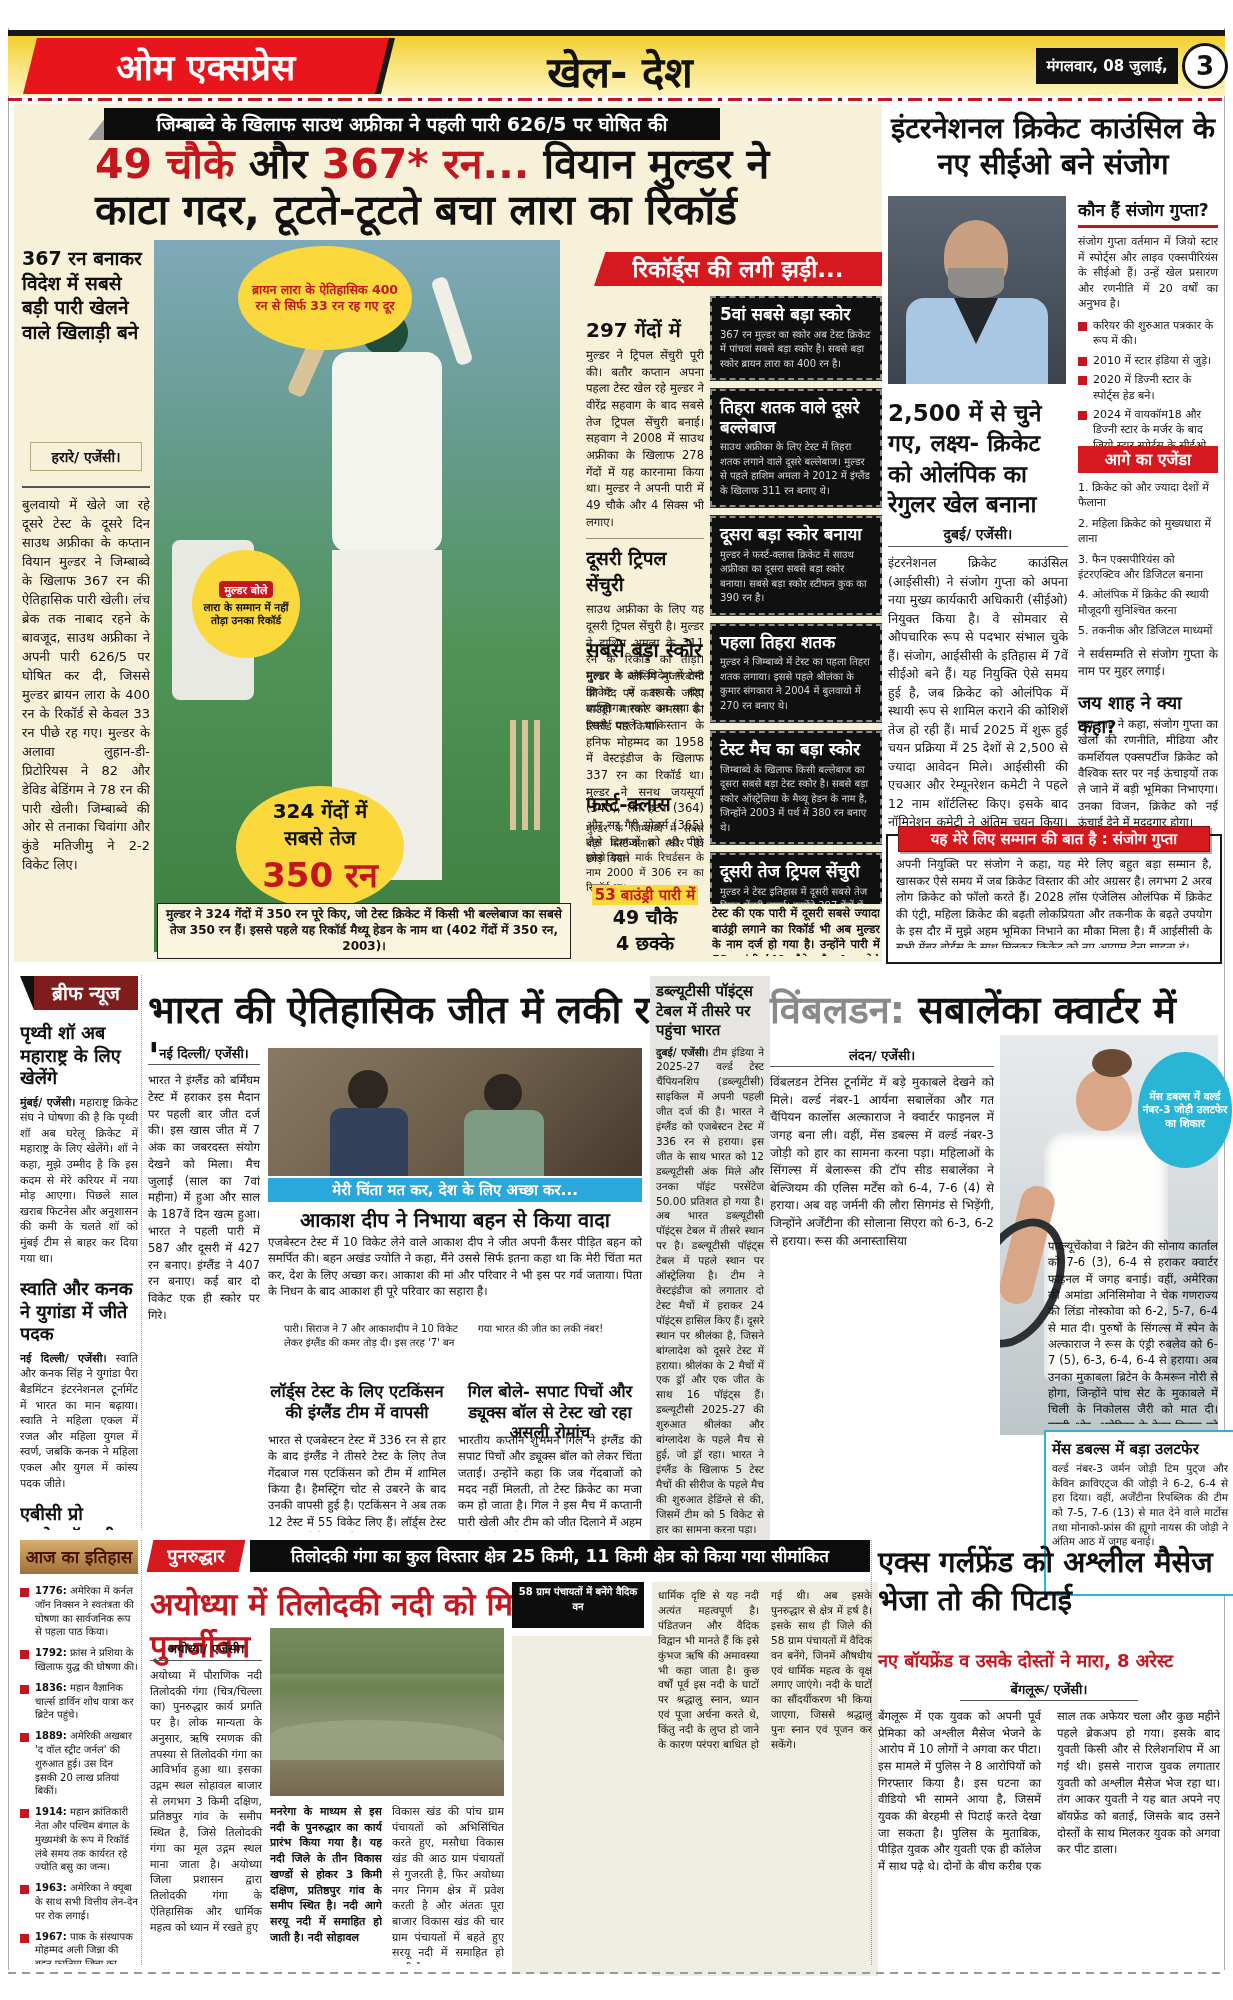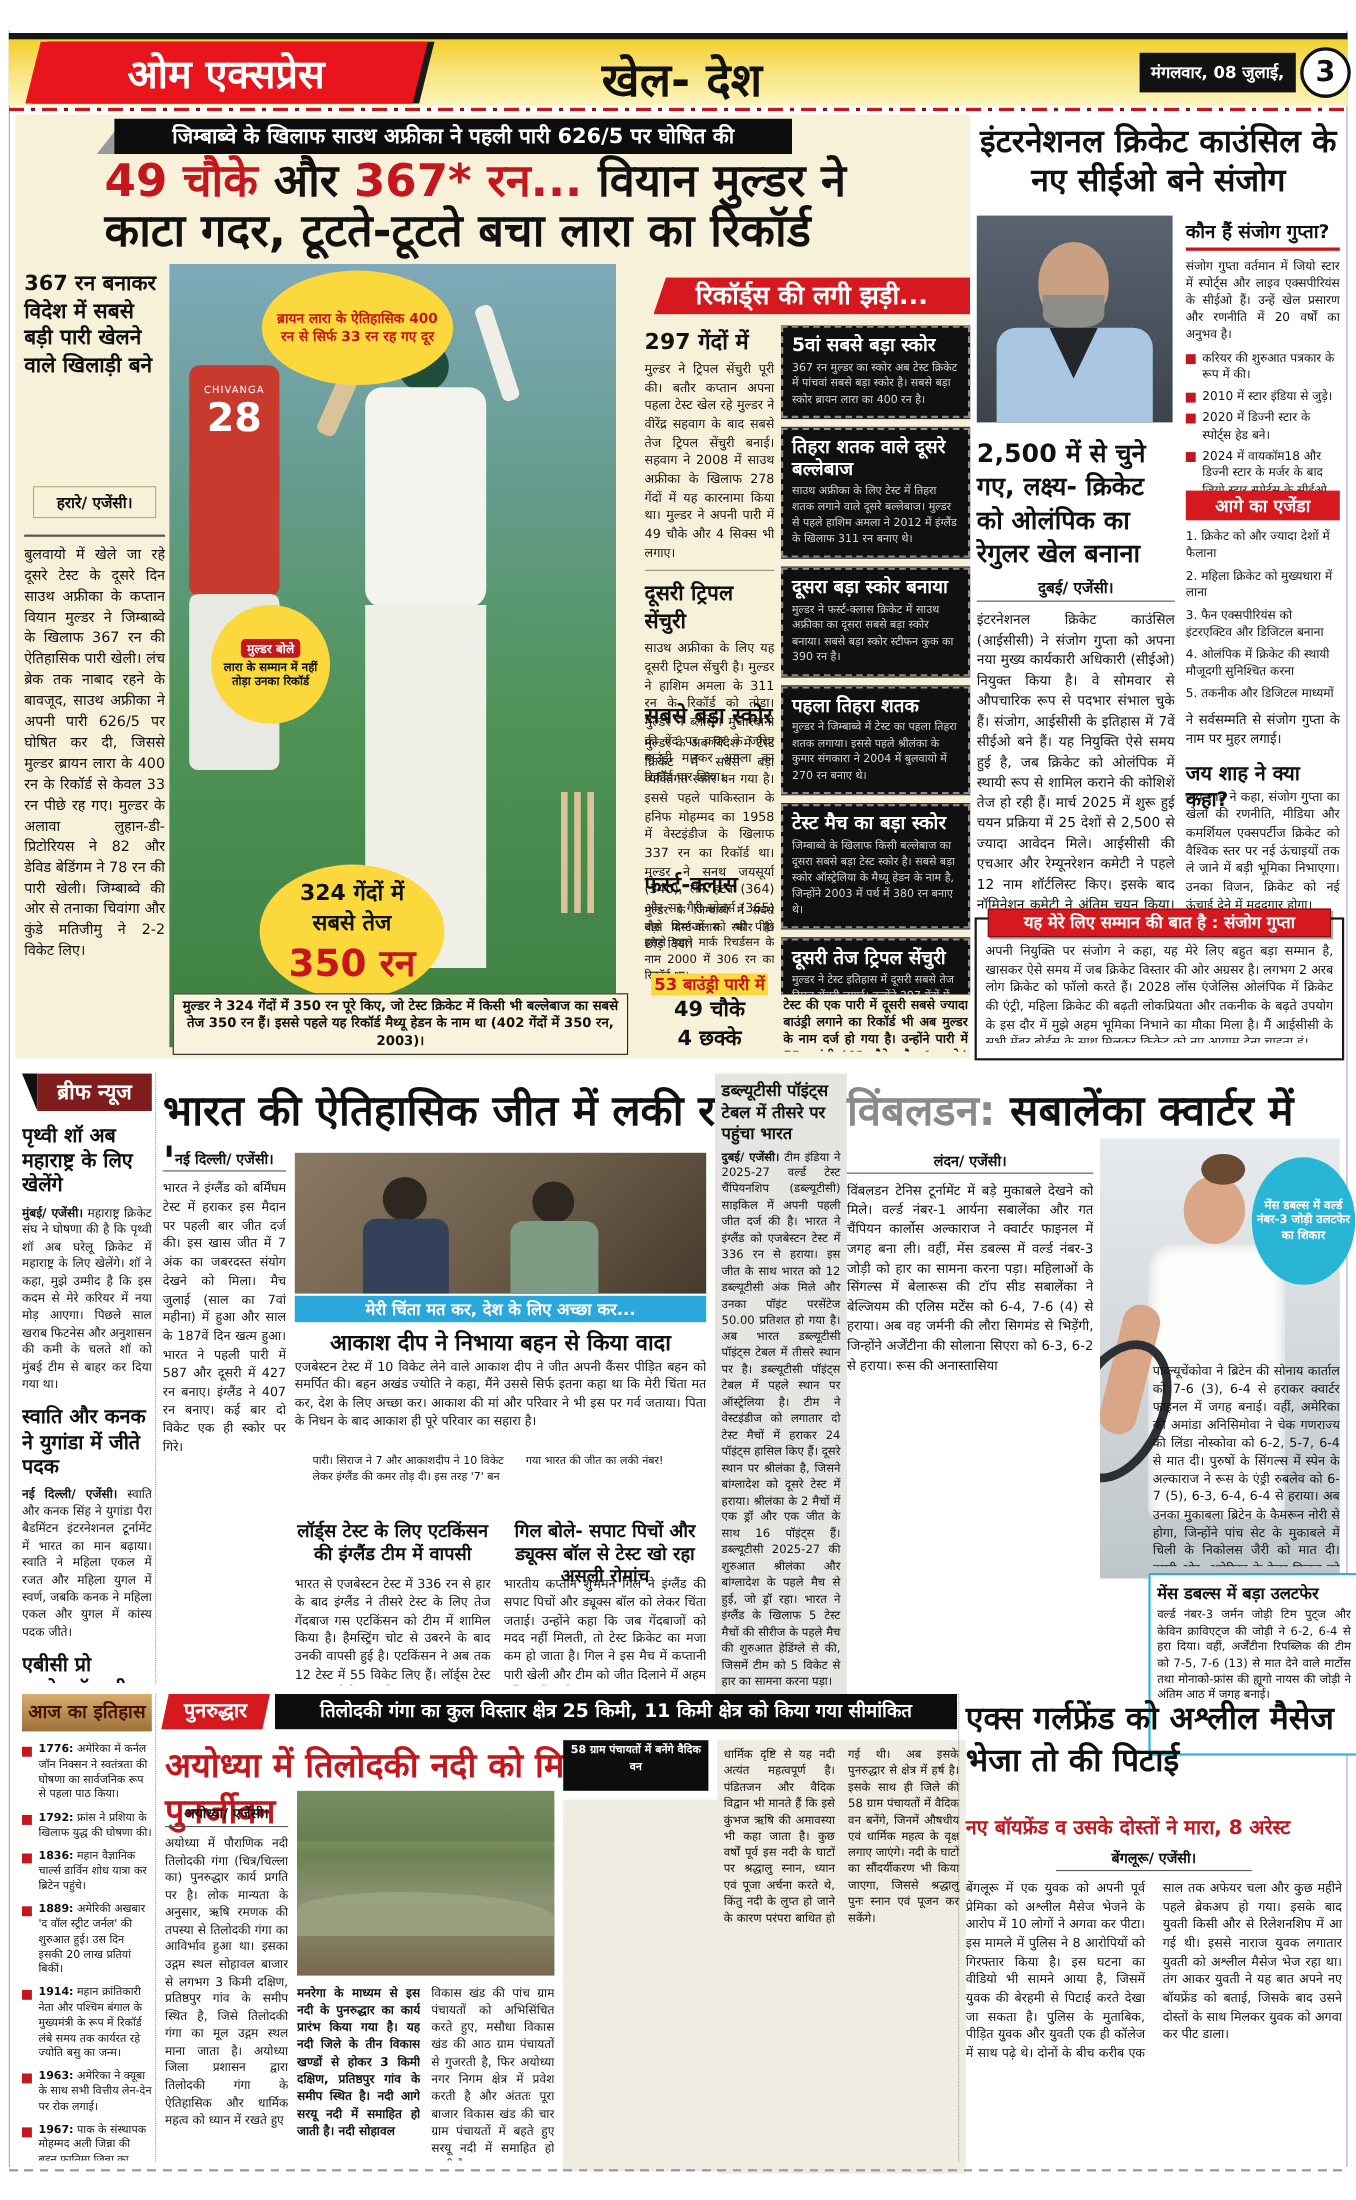--- a/index.html
+++ b/index.html
@@ -89,24 +89,20 @@
     <span class="red">49 चौके</span><span> और </span><span class="red">367* रन...</span><span> वियान मुल्डर ने</span><br>
     <span>काटा गदर, टूटते-टूटते बचा लारा का रिकॉर्ड</span>
   </div>
 
   <div class="abs b" style="left:22px;top:246px;width:128px;font-size:19px;line-height:1.3;">367 रन बनाकर विदेश में सबसे बड़ी पारी खेलने वाले खिलाड़ी बने</div>
   <div class="abs b ctr" style="left:30px;top:442px;width:110px;font-size:14px;border:1px solid #b4a87f;padding:4px 0;">हरारे/ एजेंसी।</div>
   <div class="abs" style="left:22px;top:486px;width:128px;height:2px;background:#555;"></div>
   <div class="abs just ov" style="left:22px;top:496px;width:128px;height:450px;font-size:13px;line-height:1.46;">बुलवायो में खेले जा रहे दूसरे टेस्ट के दूसरे दिन साउथ अफ्रीका के कप्तान वियान मुल्डर ने जिम्बाब्वे के खिलाफ 367 रन की ऐतिहासिक पारी खेली। लंच ब्रेक तक नाबाद रहने के बावजूद, साउथ अफ्रीका ने अपनी पारी 626/5 पर घोषित कर दी, जिससे मुल्डर ब्रायन लारा के 400 रन के रिकॉर्ड से केवल 33 रन पीछे रह गए। मुल्डर के अलावा लुहान-डी-प्रिटोरियस ने 82 और डेविड बेडिंगम ने 78 रन की पारी खेली। जिम्बाब्वे की ओर से तनाका चिवांगा और कुंडे मतिजीमु ने 2-2 विकेट लिए।</div>
 
   <div class="abs photo-main ov" style="left:154px;top:240px;width:406px;height:712px;">
-    <div class="abs" style="left:18px;top:92px;width:82px;height:210px;background:#c8392e;border-radius:10px;">
-      <div class="white ctr" style="font-size:9px;letter-spacing:1px;margin-top:18px;">CHIVANGA</div>
-      <div class="white ctr xb" style="font-size:36px;">28</div>
-    </div>
     <div class="abs" style="left:18px;top:300px;width:82px;height:160px;background:#e9e9e4;border-radius:8px;"></div>
     <div class="abs" style="left:208px;top:70px;width:46px;height:46px;background:#1f4d3a;border-radius:50%;"></div>
     <div class="abs" style="left:178px;top:112px;width:110px;height:200px;background:#f4f4ef;border-radius:16px;"></div>
     <div class="abs" style="left:156px;top:40px;width:18px;height:120px;background:#d9c49a;transform:rotate(24deg);border-radius:6px;"></div>
     <div class="abs" style="left:290px;top:36px;width:16px;height:90px;background:#efefe8;transform:rotate(-18deg);border-radius:6px;"></div>
     <div class="abs" style="left:178px;top:310px;width:110px;height:330px;background:#efefe8;"></div>
     <div class="abs" style="left:356px;top:480px;width:6px;height:110px;background:#d9c49a;"></div>
     <div class="abs" style="left:368px;top:480px;width:6px;height:110px;background:#d9c49a;"></div>
     <div class="abs" style="left:380px;top:480px;width:6px;height:110px;background:#d9c49a;"></div>
   </div>
@@ -119,21 +115,21 @@
   </div>
   <div class="abs ycirc" style="left:236px;top:786px;width:168px;height:122px;">
     <span class="xb" style="font-size:20px;">324 गेंदों में</span>
     <span class="xb" style="font-size:20px;text-align:right;">सबसे तेज</span>
     <span class="xb red" style="font-size:34px;">350 रन</span>
   </div>
   <div class="abs capbox b ctr ov" style="left:157px;top:903px;width:400px;height:50px;font-size:12px;line-height:1.35;padding:2px 6px;">मुल्डर ने 324 गेंदों में 350 रन पूरे किए, जो टेस्ट क्रिकेट में किसी भी बल्लेबाज का सबसे तेज 350 रन हैं। इससे पहले यह रिकॉर्ड मैथ्यू हेडन के नाम था (402 गेंदों में 350 रन, 2003)।</div>
 
   <div class="abs recbanner white xb ctr" style="left:594px;top:252px;width:288px;height:34px;line-height:34px;font-size:23px;clip-path:polygon(0 100%,4% 0,100% 0,100% 100%);">रिकॉर्ड्स की लगी झड़ी...</div>
   <div class="abs sect ov" style="left:586px;top:296px;width:118px;height:600px;">
-    <h3 class="xb" style="font-size:20px;">297 गेंदों में</h3>
+    <h3 class="xb" style="font-size:20px;margin-top:20px;">297 गेंदों में</h3>
     <p class="just" style="font-size:11.5px;line-height:1.45;">मुल्डर ने ट्रिपल सेंचुरी पूरी की। बतौर कप्तान अपना पहला टेस्ट खेल रहे मुल्डर ने वीरेंद्र सहवाग के बाद सबसे तेज ट्रिपल सेंचुरी बनाई। सहवाग ने 2008 में साउथ अफ्रीका के खिलाफ 278 गेंदों में यह कारनामा किया था। मुल्डर ने अपनी पारी में 49 चौके और 4 सिक्स भी लगाए।</p>
     <div class="rule"></div>
     <h3 class="xb" style="font-size:19px;">दूसरी ट्रिपल सेंचुरी</h3>
     <p class="just" style="font-size:11.5px;line-height:1.45;">साउथ अफ्रीका के लिए यह दूसरी ट्रिपल सेंचुरी है। मुल्डर ने हाशिम अमला के 311 रन के रिकॉर्ड को तोड़ा। मुल्डर ने ब्लेसिंग मुजारबानी की गेंद पर कवर के जरिए बाउंड्री मारकर अमला का रिकॉर्ड पार किया।</p>
   </div>
   <div class="abs sect ov" style="left:586px;top:636px;width:118px;height:258px;">
     <h3 class="xb" style="font-size:20px;">सबसे बड़ा स्कोर</h3>
     <p class="just" style="font-size:11.5px;line-height:1.45;">मुल्डर के अब विदेश में टेस्ट क्रिकेट में सबसे बड़ा व्यक्तिगत स्कोर बन गया है। इससे पहले पाकिस्तान के हनिफ मोहम्मद का 1958 में वेस्टइंडीज के खिलाफ 337 रन का रिकॉर्ड था। मुल्डर ने सनथ जयसूर्या (340), लेन हटन (364) और सर गैरी सोबर्स (365) जैसे दिग्गजों को भी पीछे छोड़ दिया।</p>
   </div>
   <div class="abs sect ov" style="left:586px;top:790px;width:118px;height:112px;">

